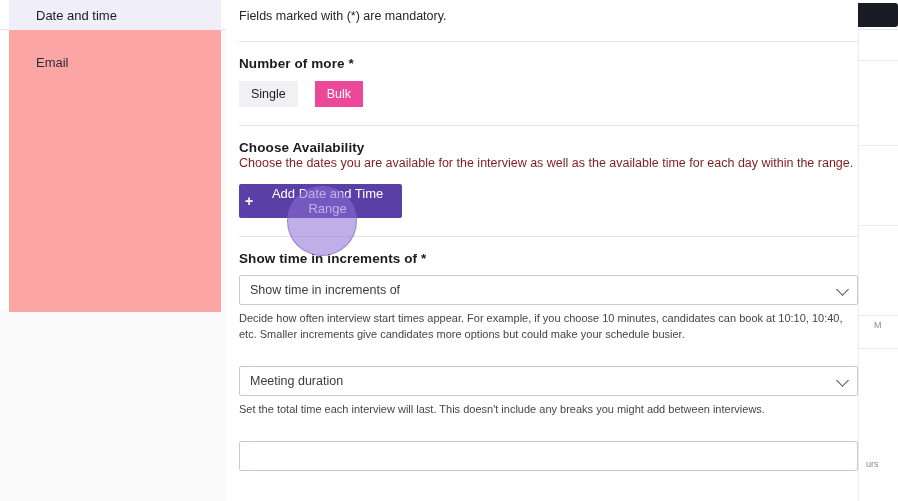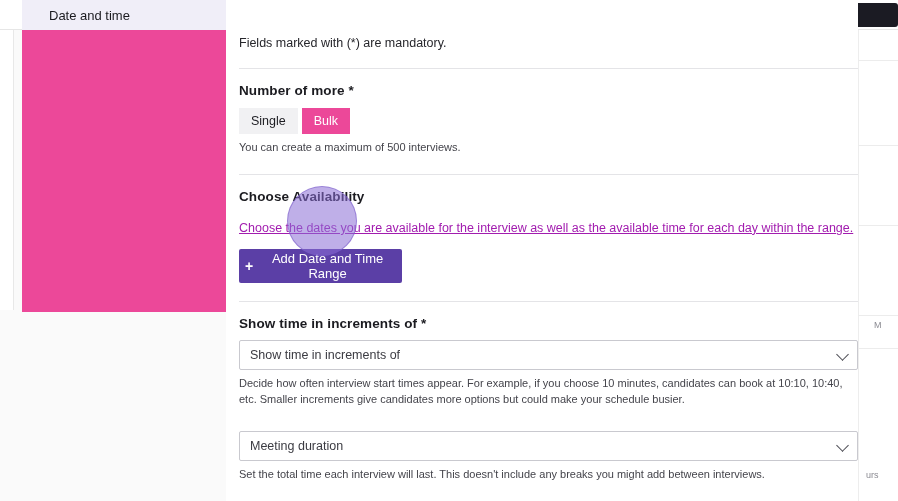--- a/index.html
+++ b/index.html
@@ -47,55 +47,55 @@
   }
   .bg-label {
     position: absolute; font-size: 9px; color: #8b8b92; white-space: nowrap;
   }
   .bg-rowline {
     position: absolute; height: 1px; background: #ececec; left: 858px; width: 40px;
   }
 
   
   .leftnav {
-    position: absolute; left: 22px; top: 0; width: 212px; height: 312px;
-    background: #ec4899;
+    position: absolute; left: 9px; top: 0; width: 212px; height: 312px;
+    background: #fca5a5;
   }
   .nav-item {
     position: absolute; left: 0; width: 212px; height: 28px;
     display: flex; align-items: center;
     padding-left: 27px;
     font-size: 13px; color: #2c2c33;
   }
   .nav-item.active { background: #f0eef8; color: #1a1a1f; }
   .nav-item.first { height: 30px; }
 
   
   .modal {
     position: absolute; left: 226px; top: 0; width: 632px; height: 501px;
     background: #ffffff;
   }
   .form-col {
     position: absolute; left: 13px; top: 0; width: 619px;
   }
   .mandatory-note {
-    font-size: 12.5px; color: #26262b; padding-top: 9px; padding-left: 0; margin-top: 27px;
+    font-size: 12.5px; color: #26262b; padding-top: 9px; padding-left: 0;
   }
   .divider { height: 1px; background: #e4e4e7; margin: 18px 0 0 0; width: 619px; }
 
   .section { padding-top: 14px; }
   .sec-title {
     font-size: 13.5px; font-weight: bold; color: #1b1b20; letter-spacing: .1px;
   }
   .sec-title .req { color: #1b1b20; font-weight: bold; }
-  .sec-sub { font-size: 12.5px; color: #a21caf; margin-top: 16px; line-height: 1.35; text-decoration: underline; }
+  .sec-sub { font-size: 12.5px; color: #7f1d1d; margin-top: 0; line-height: 1.35; }
   .helper { font-size: 11px; color: #44444b; margin-top: 6px; line-height: 1.45; }
 
   
-  .toggle-group { display: flex; margin-top: 10px; gap: 4px; }
+  .toggle-group { display: flex; margin-top: 10px; gap: 17px; }
   .toggle-btn {
     min-width: 48px; height: 26px; padding: 0 12px;
     display: flex; align-items: center; justify-content: center;
     font-size: 12.5px; background: #f1f1f3; color: #1d1d22;
     border: none; cursor: pointer;
   }
   .toggle-btn.selected { background: #ec4899; color: #ffffff; }
 
   
   .primary-btn {
@@ -147,44 +147,46 @@
 
   <div class="bg-strip" style="left:858px; top:30px; width:40px; height:30px;"></div>
   <div class="bg-right-pane"></div>
   <div class="bg-rowline" style="top:60px;"></div>
   <div class="bg-rowline" style="top:145px;"></div>
   <div class="bg-rowline" style="top:225px;"></div>
   <div class="bg-rowline" style="top:315px;"></div>
   <div class="bg-rowline" style="top:348px;"></div>
 
   <div class="bg-label" style="left:874px; top:320px;">M</div>
-  <div class="bg-label" style="left:866px; top:470px;">urs</div>
+  <div class="bg-label" style="left:866px; top:459px;">urs</div>
 
   <div class="leftnav">
     <div class="nav-item active first" style="top:0px;">
       <span>Date and time</span>
     </div>
+    <div class="nav-item" style="top:48px;">
+      <span>Email</span>
+    </div>
   </div>
 
   <div class="modal">
     <div class="form-col">
 
       <div class="mandatory-note">Fields marked with (*) are mandatory.</div>
       <div class="divider"></div>
 
       <div class="section">
         <div class="sec-title">
           <span>Number of more</span>
           <span class="req">*</span>
         </div>
         <div class="toggle-group">
           <button class="toggle-btn">Single</button>
           <button class="toggle-btn selected">Bulk</button>
         </div>
-        <div class="helper">You can create a maximum of 500 interviews.</div>
       </div>
 
       <div class="divider"></div>
 
       <div class="section">
         <div class="sec-title">Choose Availability</div>
         <div class="sec-sub">Choose the dates you are available for the interview as well as the available time for each day within the range.</div>
         <button class="primary-btn">
           <span class="plus">+</span>
           <span>Add Date and Time Range</span>

